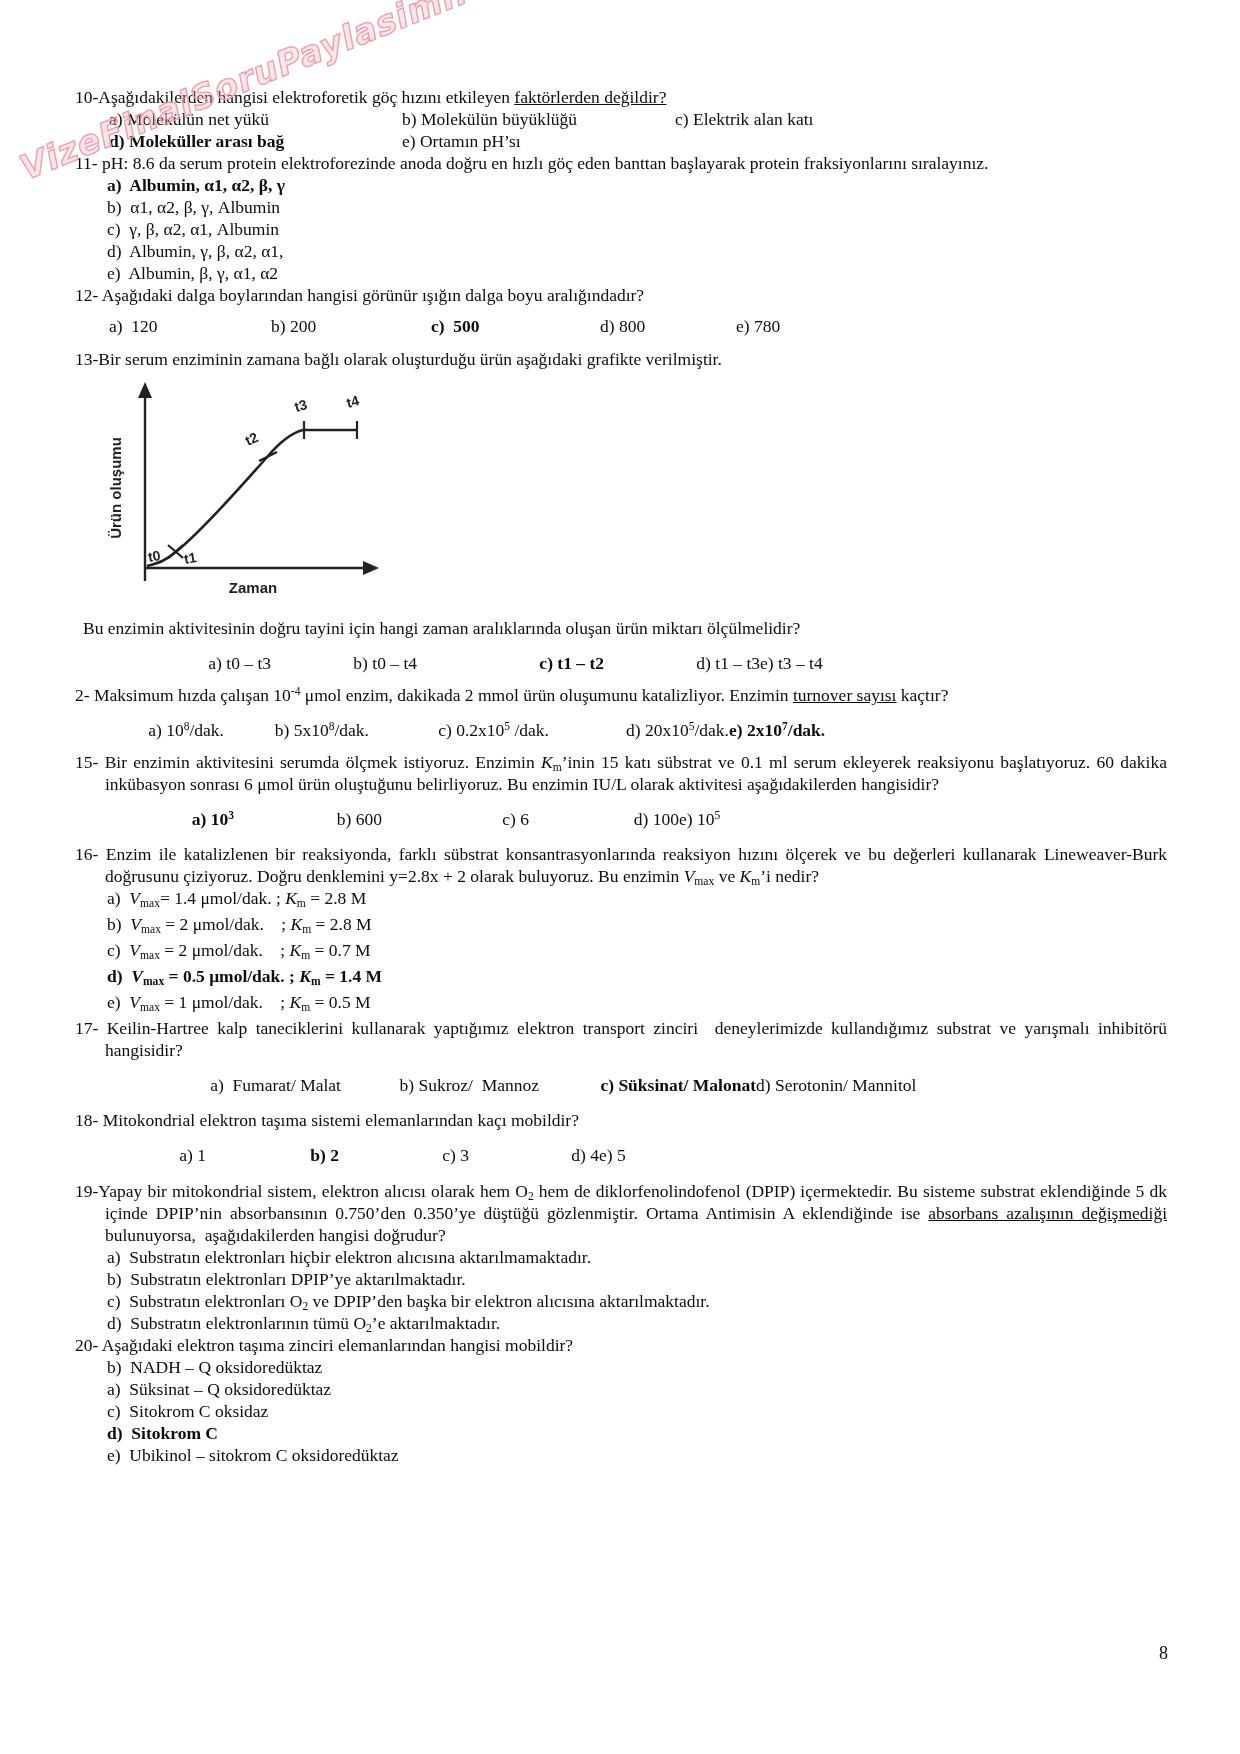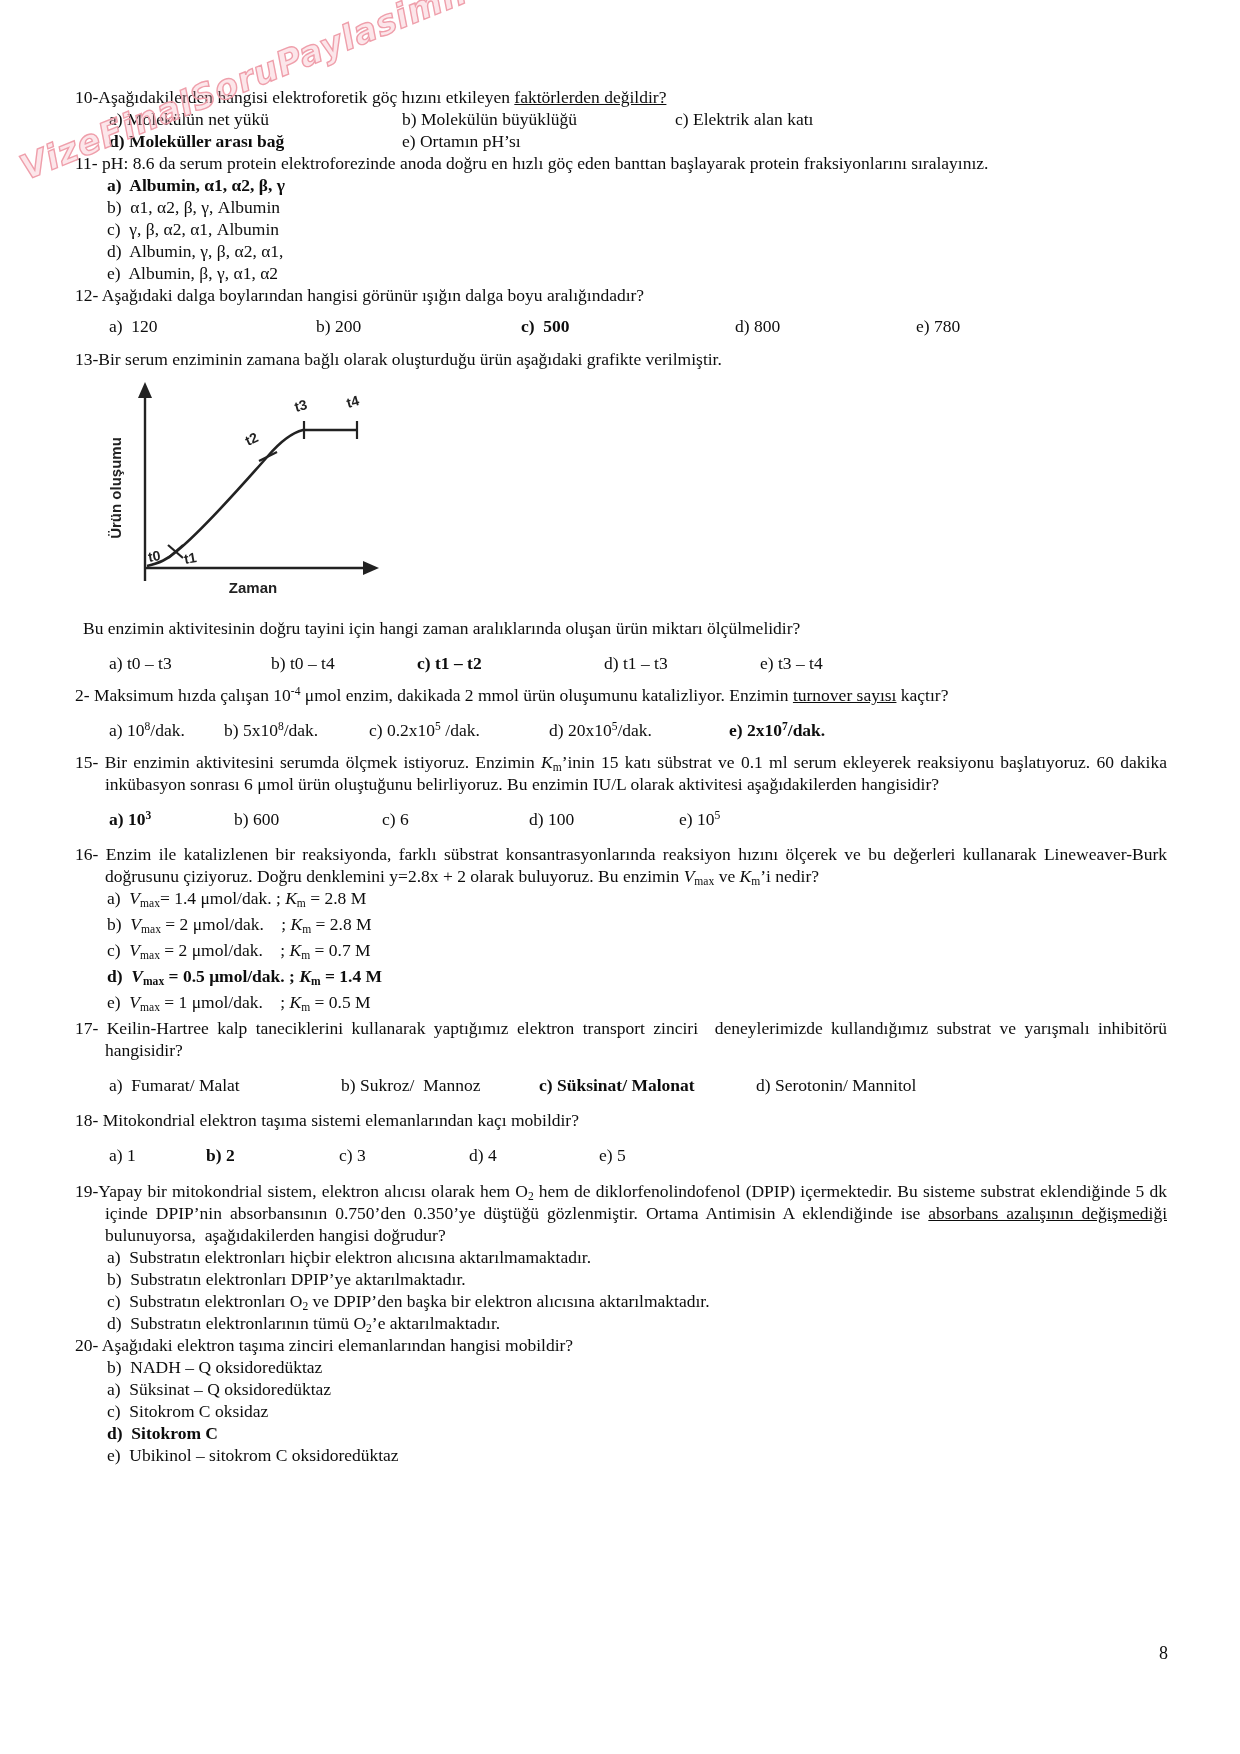--- a/index.html
+++ b/index.html
@@ -20,23 +20,23 @@
   }
   .content { position:absolute; left:75px; top:86px; width:1092px; z-index:2; }
   .qtext { padding-left:30px; text-indent:-30px; text-align:justify; }
   .qtext.left { text-align:left; }
   .subq { margin-left:8px; }
   .opt-list { margin-left:32px; }
   .opt-list .opt { display:block; }
   .opt-list.gappy .opt { margin-bottom:4px; }
   .opt-row { display:flex; margin-left:34px; align-items:baseline; }
   .opt-row > span { flex:none; }
-  .sp-t { margin-top:9px;gap:45px; }
+  .sp-t { margin-top:9px; }
   .sp-b { margin-bottom:10px; }
-  .sp-t2 { margin-top:13px; }
+  .sp-t2 { margin-top:13px;text-align:right; }
   .sp-b2 { margin-bottom:13px; }
   sup { font-size:66%; line-height:0; vertical-align:baseline; position:relative; top:-0.5em; }
   sub { font-size:66%; line-height:0; vertical-align:baseline; position:relative; top:0.28em; }
   .graph-wrap { margin:6px 0 4px 30px; }
   svg text { font-family:"Liberation Sans","DejaVu Sans",sans-serif; font-weight:bold; fill:#222; }
   .pagenum { position:absolute; right:72px; top:1642px; font-size:18px; z-index:2; }
 </style>
 </head>
 <body>
 

